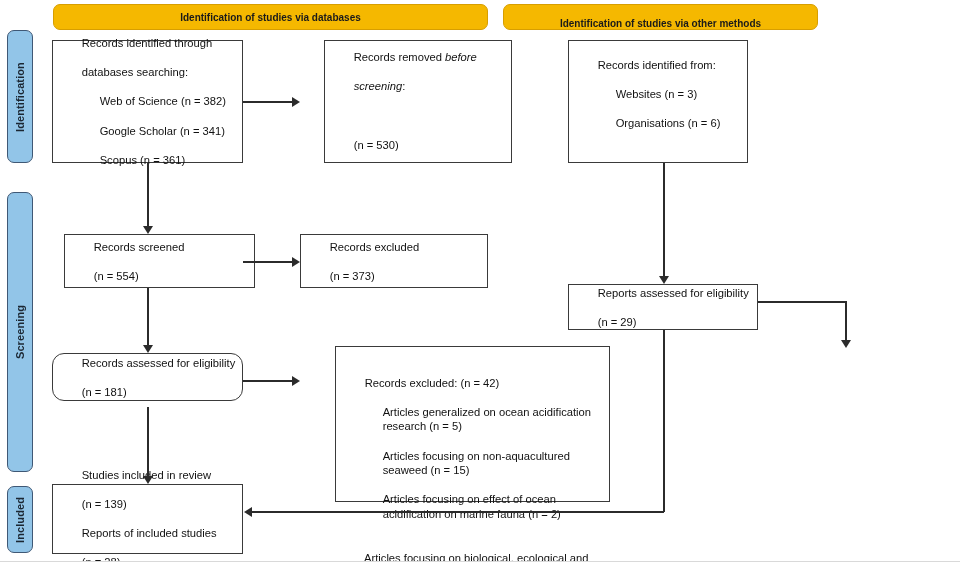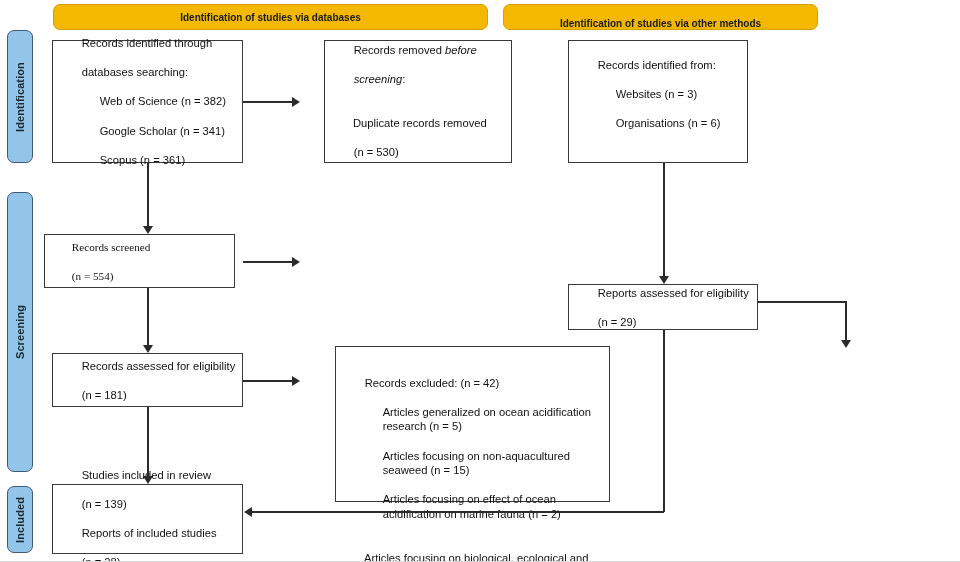--- a/index.html
+++ b/index.html
@@ -145,42 +145,48 @@
       <span style="padding-left:18px; display:inline-block;">Web of Science (n = 382)</span><br>
       <span style="padding-left:18px; display:inline-block;">Google Scholar (n = 341)</span><br>
       <span style="padding-left:18px; display:inline-block;">Scopus (n = 361)</span>
     </div>
   </div>
 
   <div class="pbox" style="left:300px; top:40px; width:188px; height:123px;margin-left:24px;">
     <div class="pbox-body mid">
       <span>Records removed </span><span class="em">before</span><br>
       <span class="em">screening</span><span>:</span><br>
-      <span style="padding-left:18px; display:inline-block;">Duplicate records removed</span><br>
+      <br>
       <span>(n = 530)</span>
     </div>
   </div>
 
   <div class="pbox" style="left:568px; top:40px; width:180px; height:123px;">
     <div class="pbox-body mid">
       <span>Records identified from:</span><br>
       <span style="padding-left:18px; display:inline-block;">Websites (n = 3)</span><br>
       <span style="padding-left:18px; display:inline-block;">Organisations (n = 6)</span><br>
     </div>
   </div>
 
-  <div class="pbox" style="left:44px; top:234px; width:191px; height:54px;font-family:Liberation Serif, serif;">
+  <div class="pbox" style="left:64px; top:234px; width:191px; height:54px;">
     <div class="pbox-body mid">
       <span>Records screened</span><br>
       <span>(n = 554)</span>
     </div>
   </div>
 
-
-  <div class="pbox" style="left:52px; top:353px; width:191px; height:54px;">
+  <div class="pbox" style="left:300px; top:234px; width:188px; height:54px;">
+    <div class="pbox-body mid">
+      <span>Records excluded</span><br>
+      <span>(n = 373)</span>
+    </div>
+  </div>
+
+  <div class="pbox" style="left:52px; top:353px; width:191px; height:48px;border-radius:12px;">
     <div class="pbox-body mid">
       <span>Records assessed for eligibility</span><br>
       <span>(n = 181)</span>
     </div>
   </div>
 
   <div class="pbox" style="left:300px; top:346px; width:275px; height:156px;margin-left:35px;">
     <div class="pbox-body top" style="top:14px;">
       <span>Records excluded: (n = 42)</span><br>
       <span style="padding-left:18px; display:inline-block;">Articles generalized on ocean acidification

